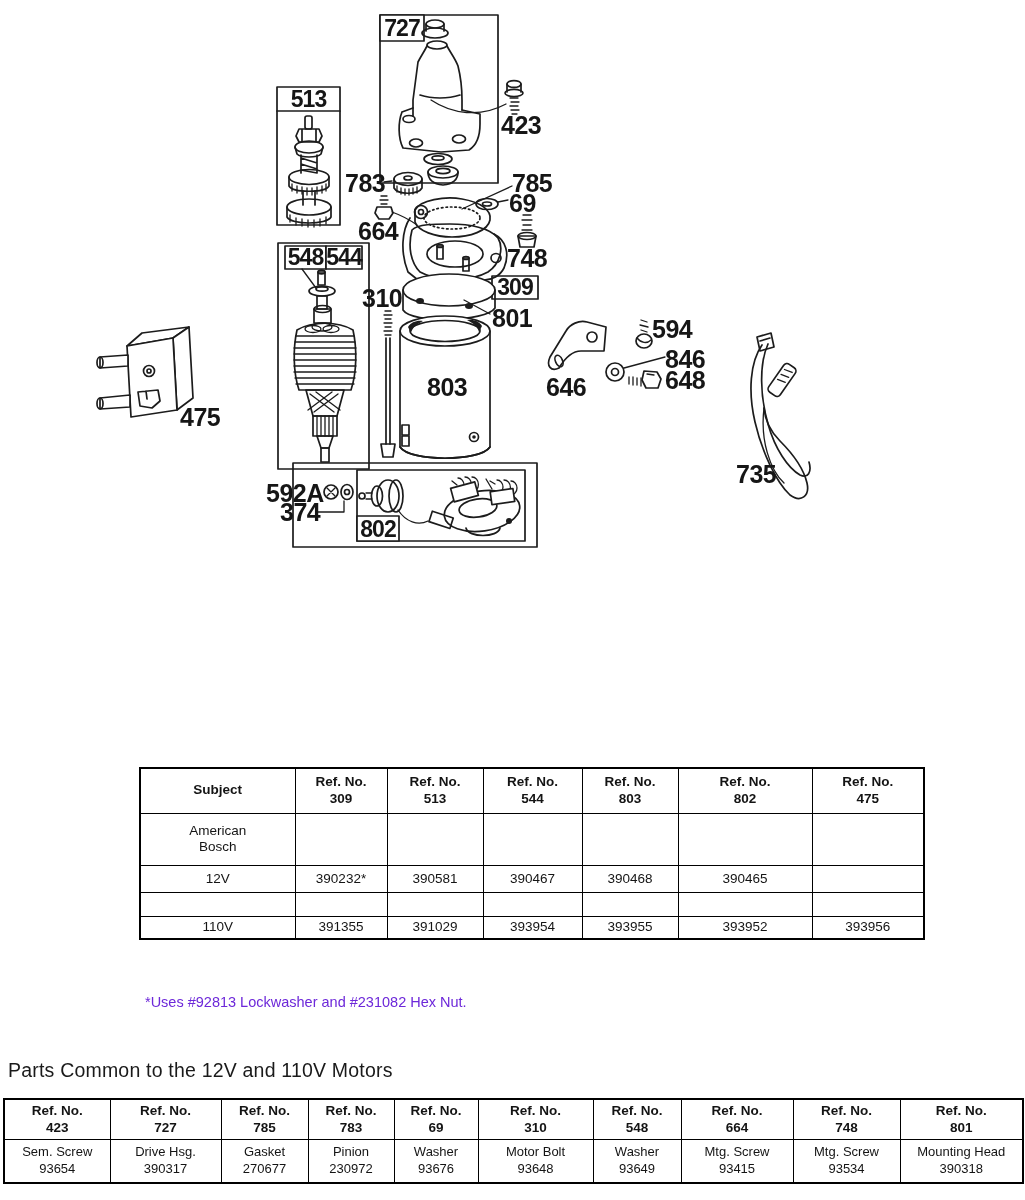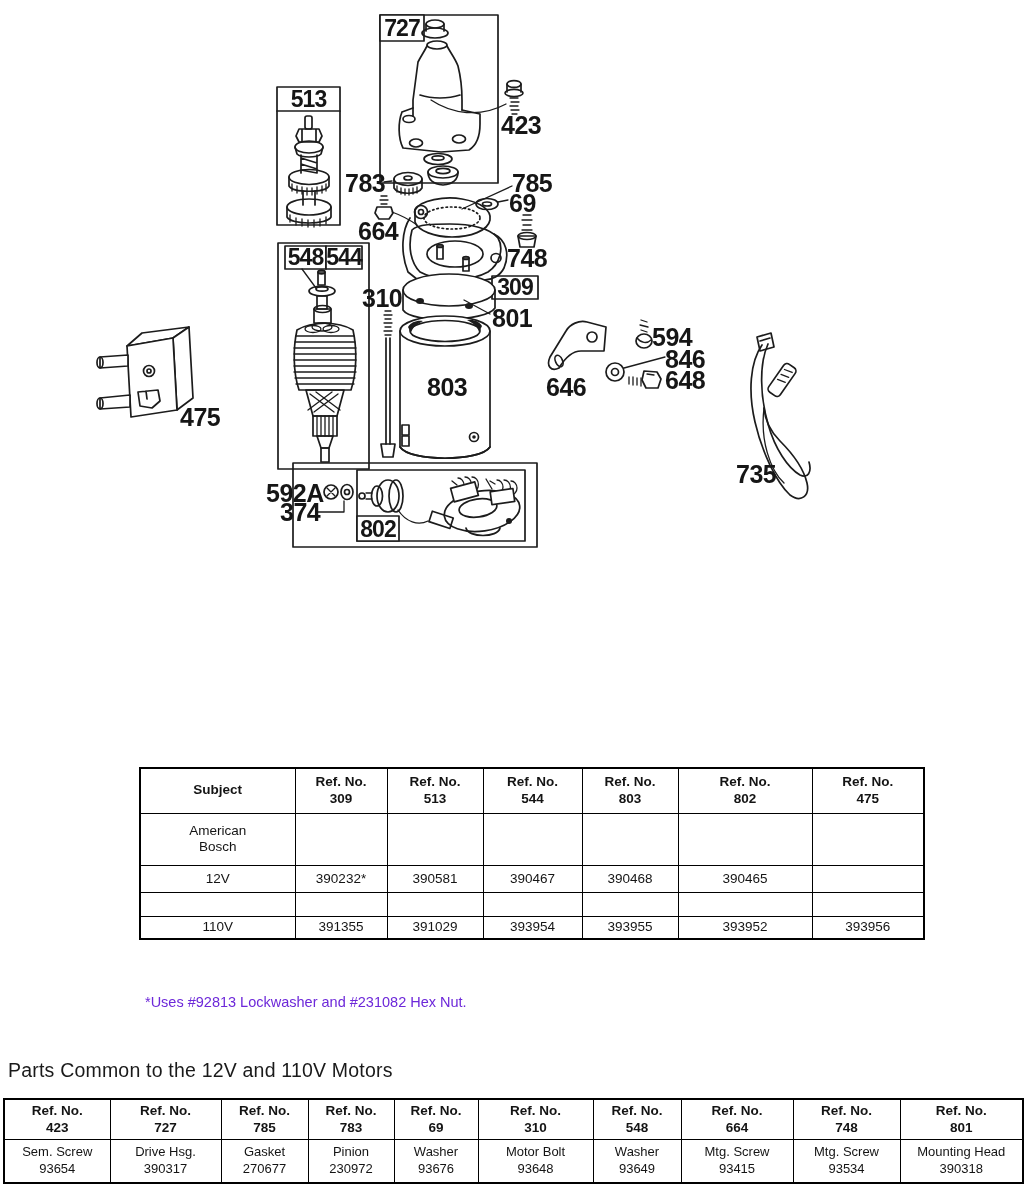--- a/index.html
+++ b/index.html
@@ -265,21 +265,21 @@
   <div class="lbl" style="left:512px;top:171px;">785</div>
   <div class="lbl" style="left:509px;top:191px;">69</div>
   <div class="lbl" style="left:358px;top:219px;">664</div>
   <div class="lbl" style="left:507px;top:246px;">748</div>
   <div class="lbl box" style="left:285px;top:246px;width:41px;height:23px;">548</div>
   <div class="lbl box" style="left:326px;top:246px;width:36px;height:23px;">544</div>
   <div class="lbl box" style="left:492px;top:276px;width:46px;height:23px;">309</div>
   <div class="lbl" style="left:362px;top:286px;">310</div>
   <div class="lbl" style="left:492px;top:306px;">801</div>
   <div class="lbl" style="left:427px;top:375px;">803</div>
-  <div class="lbl" style="left:652px;top:325px;text-align:right;">594</div>
+  <div class="lbl" style="left:652px;top:317px;text-align:right;">594</div>
   <div class="lbl" style="left:665px;top:347px;">846</div>
   <div class="lbl" style="left:665px;top:368px;">648</div>
   <div class="lbl" style="left:546px;top:375px;">646</div>
   <div class="lbl" style="left:180px;top:405px;">475</div>
   <div class="lbl" style="left:736px;top:462px;text-align:center;">735</div>
   <div class="lbl" style="left:266px;top:481px;">592A</div>
   <div class="lbl" style="left:280px;top:500px;">374</div>
   <div class="lbl box" style="left:357px;top:517px;width:42px;height:24px;">802</div>
 
   <table class="reftable">

